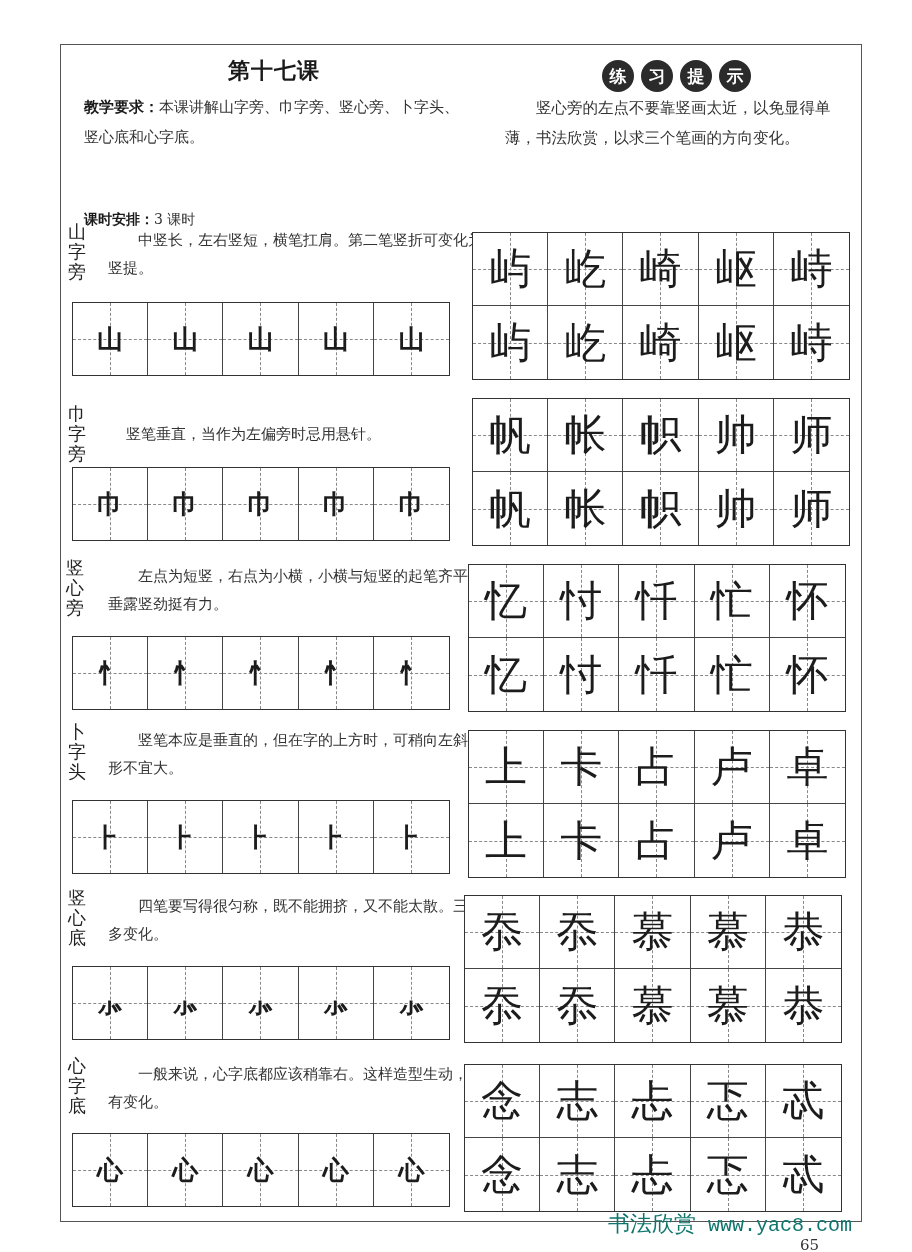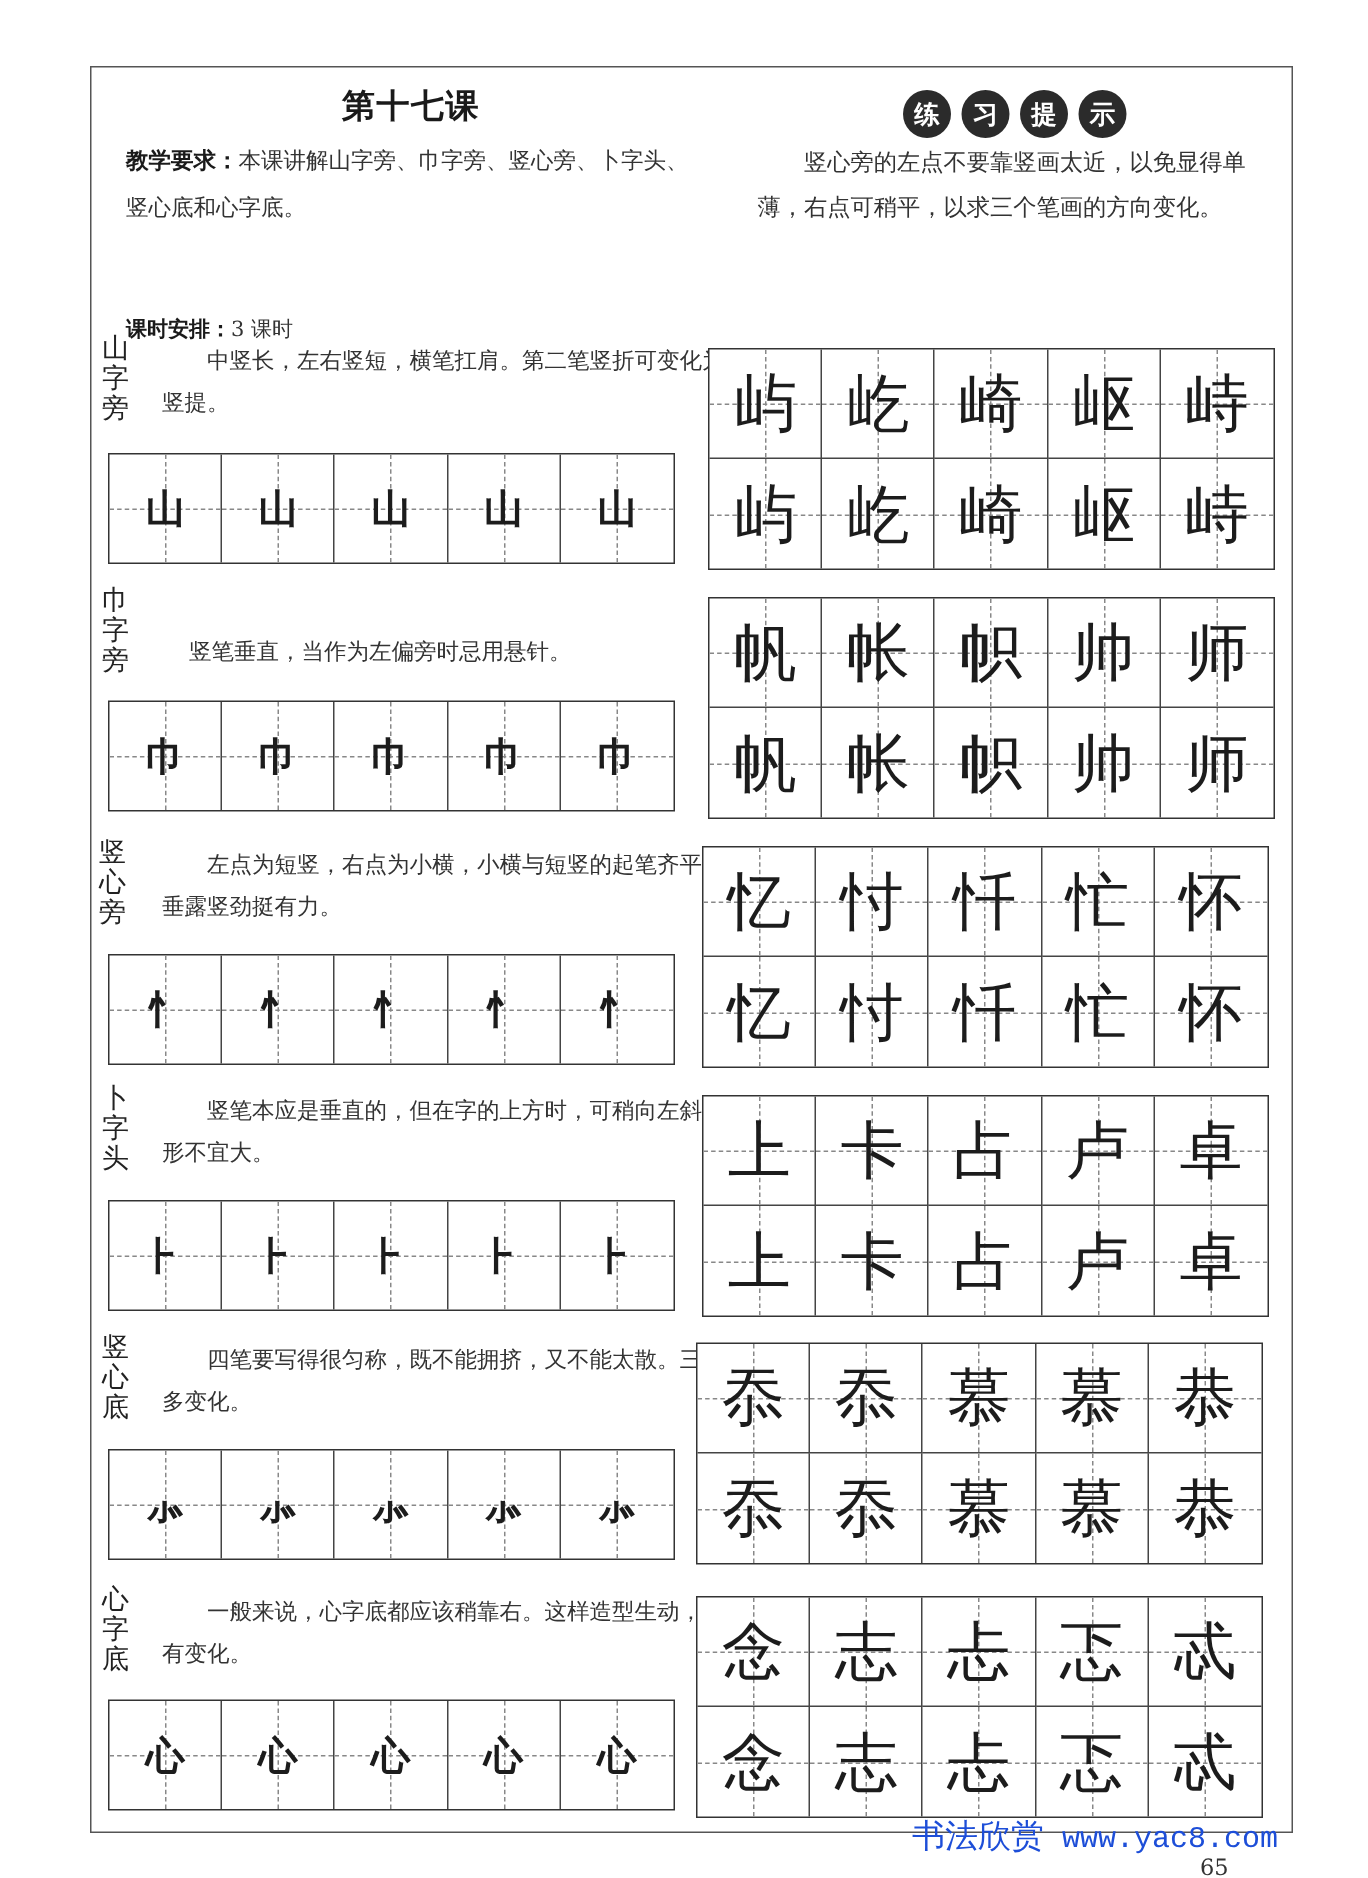--- a/index.html
+++ b/index.html
@@ -68,21 +68,21 @@
     .grid .cell.last-col { border-right: none; }
     .grid .cell.last-row { border-bottom: none; }
 
     .stroke-grid { grid-template-columns: repeat(5, 1fr); }
     .stroke-grid .cell span { font-size: 26px; font-weight: bold; }
     .char-grid { grid-template-columns: repeat(5, 1fr); grid-template-rows: 1fr 1fr; }
     .char-grid .cell span { font-size: 42px; }
 
     .watermark {
       position: absolute; left: 608px; top: 1209px;
-      color: #1d4ed8; font-size: 22px; white-space: nowrap;
+      color: #0f766e; font-size: 22px; white-space: nowrap;
       font-family: "DejaVu Serif", "Liberation Serif", serif;
     }
     .watermark .url { font-family: "Liberation Mono", "DejaVu Sans Mono", monospace; font-size: 20px; margin-left: 12px; }
     .page-num {
       position: absolute; left: 800px; top: 1236px; font-size: 15px; color: #333;
     }
   </style>
 </head>
 <body>
 
@@ -97,21 +97,21 @@
 <div class="sched">
   <span class="lbl">课时安排：</span><span>3 课时</span>
 </div>
 
 <div class="tips-badges">
   <div class="badge">练</div>
   <div class="badge">习</div>
   <div class="badge">提</div>
   <div class="badge">示</div>
 </div>
-<div class="tips-text">竖心旁的左点不要靠竖画太近，以免显得单薄，右点可稍平，以求三个笔画的方向变化。</div>
+<div class="tips-text">竖心旁的左点不要靠竖画太近，以免显得单薄，书法欣赏，以求三个笔画的方向变化。</div>
 
 <div id="sections">
     <div class="section-label" style="left: 66px; top: 222px;">山字旁</div>
     <div class="section-desc" style="left: 108px; top: 226px;">中竖长，左右竖短，横笔扛肩。第二笔竖折可变化为竖提。</div>
     <div class="grid stroke-grid" style="left: 72px; top: 302px; width: 378px; height: 74px;">
       <div class="cell last-row">
         <span>山</span>
       </div>
       <div class="cell last-row">
         <span>山</span>
@@ -151,21 +151,21 @@
       <div class="cell last-row">
         <span>崎</span>
       </div>
       <div class="cell last-row">
         <span>岖</span>
       </div>
       <div class="cell last-col last-row">
         <span>峙</span>
       </div>
     </div>
-    <div class="section-label" style="left: 66px; top: 390px;">巾字旁</div>
+    <div class="section-label" style="left: 66px; top: 404px;">巾字旁</div>
     <div class="section-desc" style="left: 96px; top: 394px; margin-top: 26px;">竖笔垂直，当作为左偏旁时忌用悬针。</div>
     <div class="grid stroke-grid" style="left: 72px; top: 467px; width: 378px; height: 74px;">
       <div class="cell last-row">
         <span>巾</span>
       </div>
       <div class="cell last-row">
         <span>巾</span>
       </div>
       <div class="cell last-row">
         <span>巾</span>

